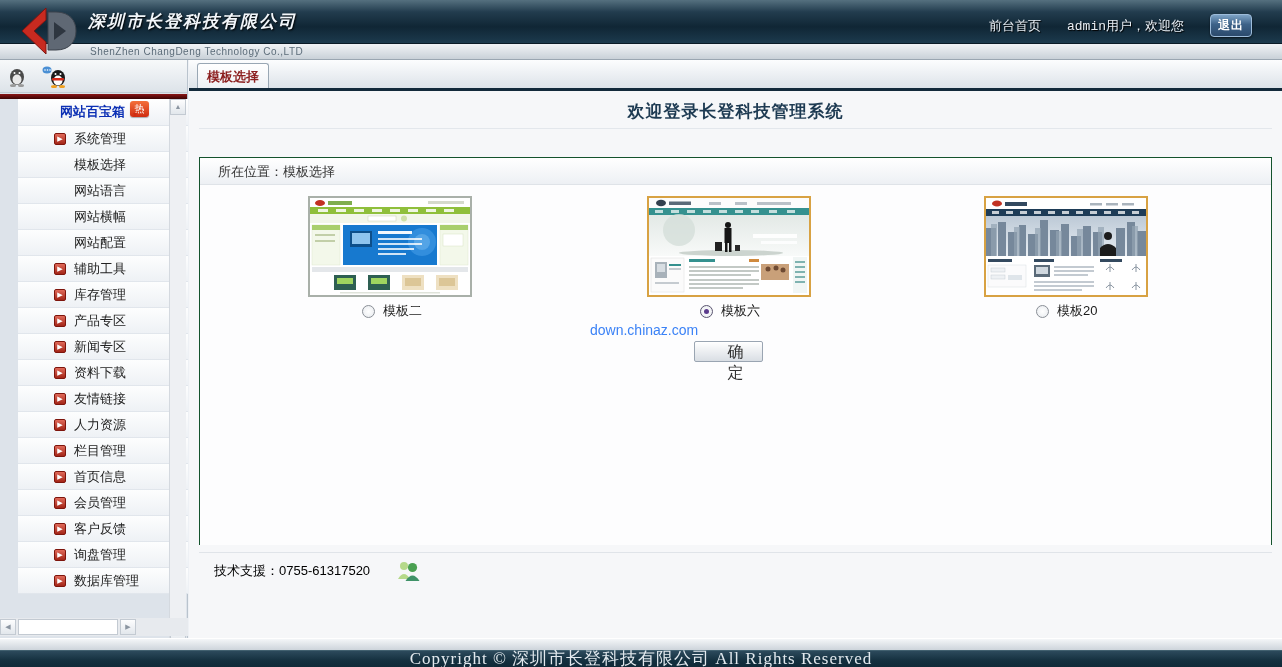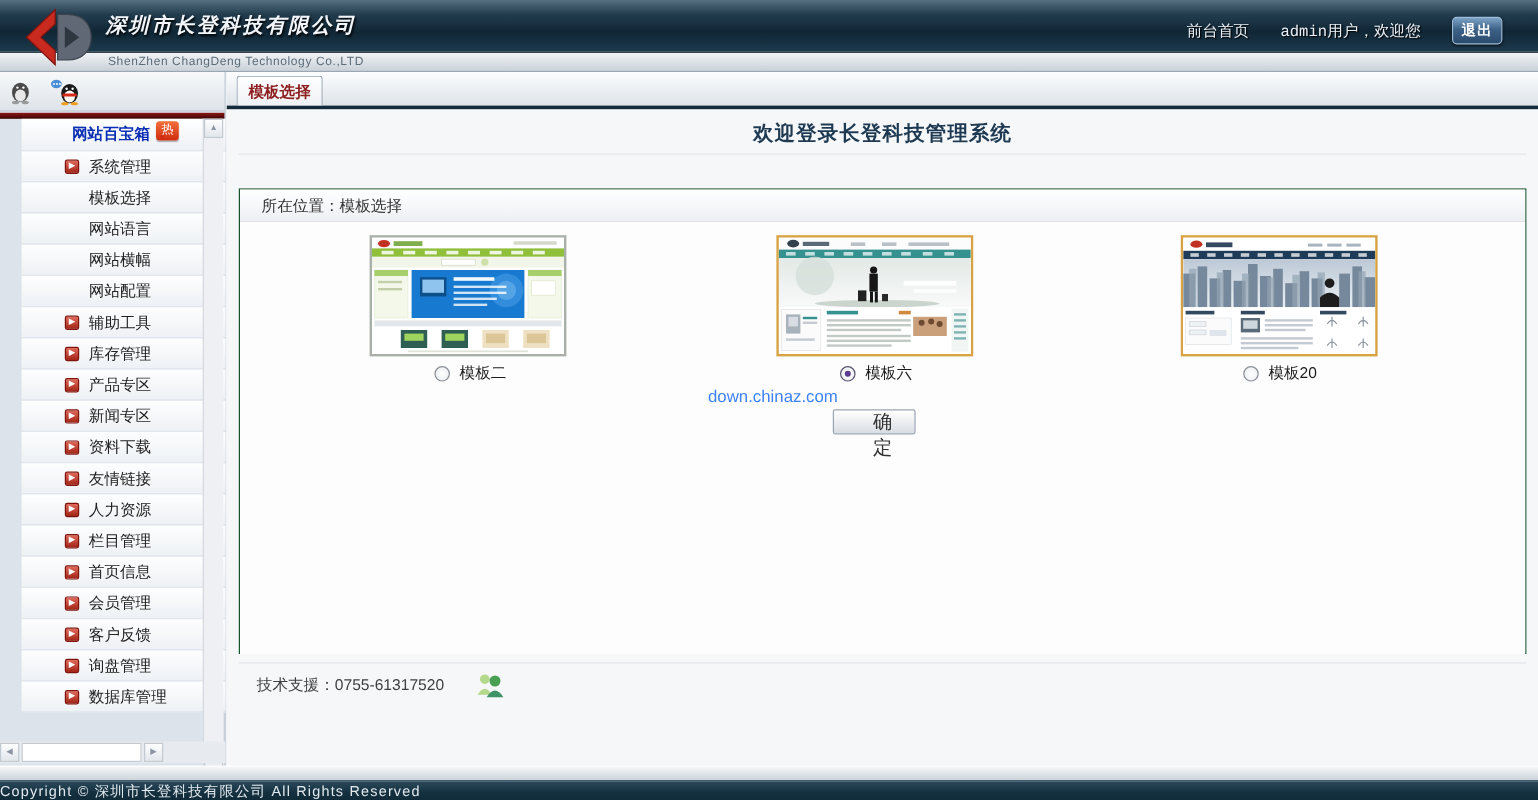--- a/index.html
+++ b/index.html
@@ -94,30 +94,30 @@
   .radio.checked:after { content:""; position:absolute; left:3px; top:3px; width:5px; height:5px;
     border-radius:50%; background:#5b3b8c; }
   .radio-label { font-size:13px; color:#1a1a1a; }
   .watermark { position:absolute; left:390px; top:137px; font-size:14px; color:#3b82f6; }
   .confirm-btn { position:absolute; left:494px; top:156px; width:69px; height:21px;
     background:linear-gradient(#ffffff,#d9dee4); border:1px solid #9aa5b2; border-radius:2px;
     font-size:16px; color:#333; cursor:pointer; letter-spacing:6px; padding-left:20px;
     box-shadow:inset 0 1px 0 #fff; font-family:"Liberation Sans",sans-serif; }
   .rule-b { position:absolute; left:10px; top:492px; width:1073px; border-top:1px solid #e0e4e9; }
   .support-row { position:absolute; left:25px; top:499px; display:flex; align-items:center; gap:26px; }
-  .support-text { font-size:13px; color:#404040; }
+  .support-text { font-size:13px; color:#000000; }
   .msn-icon { cursor:pointer; }
 
   
   .bottom-strip { position:absolute; left:0; top:638px; width:1282px; height:12px;
     background:linear-gradient(#f4f6f8,#cdd4db); border-top:1px solid #ffffff; }
   .footer { position:absolute; left:0; top:650px; width:1282px; height:17px;
     background:linear-gradient(#2c4a5c,#14303f 60%,#102a38); border-top:1px solid #41606f; }
-  .footer-text { width:100%; color:#e2e9ee; font-size:12px; line-height:16px;
-    font-family:Liberation Sans, sans-serif; letter-spacing:1px; }
+  .footer-text { width:100%; text-align:center; color:#e2e9ee; font-size:17px; line-height:16px;
+    font-family:Liberation Serif, serif; letter-spacing:1px; }
 </style>
 </head>
 <body>
 
 <div class="header"></div>
 <div class="header-sub"></div>
 
 <svg class="logo" viewBox="0 0 72 54">
   <path d="M38 4 L14 27 L38 50 L38 38 L26 27 L38 16 Z" fill="#c82a20" stroke="#7e1410" stroke-width="1"></path>
   <path d="M40 8 L48 8 C62 8 68 17 68 27 C68 37 62 46 48 46 L40 46 Z" fill="#5f6874" stroke="#3c434d" stroke-width="1"></path>

